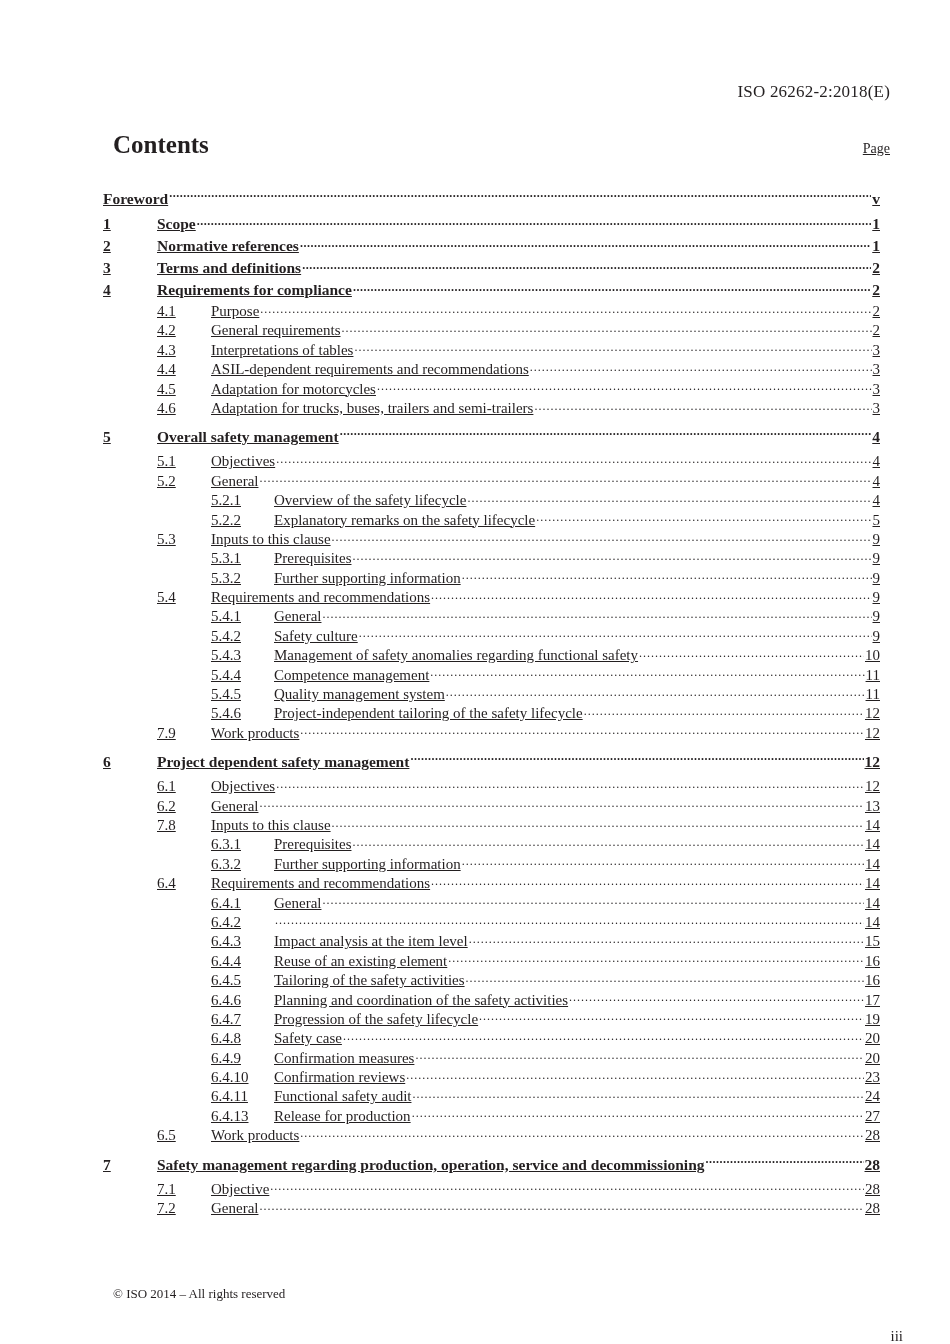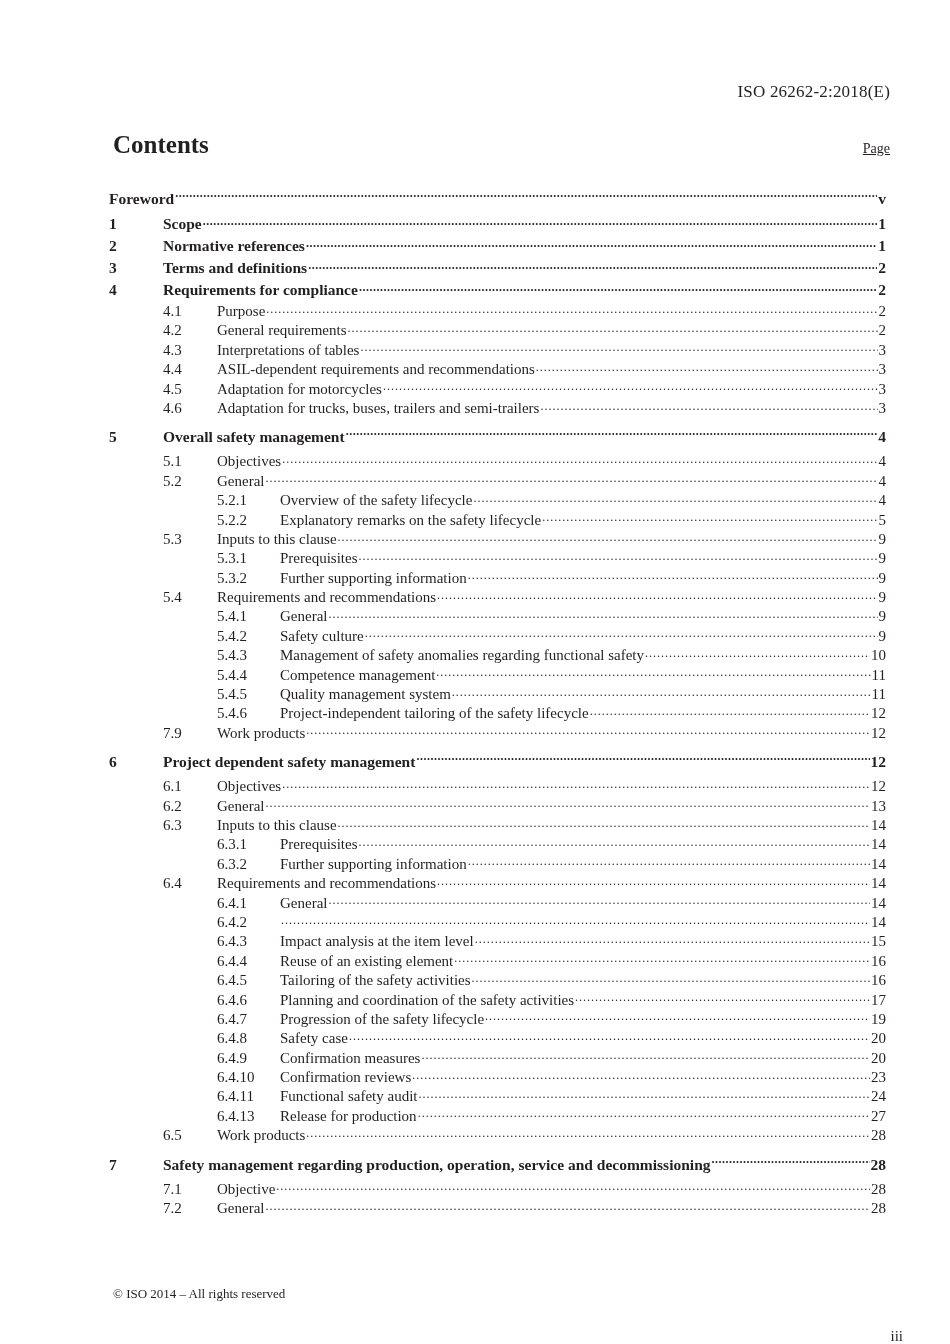--- a/index.html
+++ b/index.html
@@ -34,23 +34,24 @@
     }
     .page-label {
       position: absolute;
       right: 60px;
       top: 141px;
       font-size: 14px;
       text-decoration: underline;
     }
     .toc {
       position: absolute;
-      left: 109px;
+      left: 103px;
       top: 185px;
       width: 777px;
+      text-decoration: underline;
     }
     .toc-row {
       display: flex;
       align-items: baseline;
       white-space: nowrap;
       font-size: 15px;
       height: 19.4px;
       line-height: 19.4px;
     }
     .toc-row.lvl0 {
@@ -281,21 +282,21 @@
       <span class="leader"></span>
       <span class="pg">12</span>
     </div>
     <div class="toc-row lvl1">
       <span class="num">6.2</span>
       <span class="title">General</span>
       <span class="leader"></span>
       <span class="pg">13</span>
     </div>
     <div class="toc-row lvl1">
-      <span class="num">6.3</span>
+      <span class="num">7.8</span>
       <span class="title">Inputs to this clause</span>
       <span class="leader"></span>
       <span class="pg">14</span>
     </div>
     <div class="toc-row lvl2">
       <span class="num">6.3.1</span>
       <span class="title">Prerequisites</span>
       <span class="leader"></span>
       <span class="pg">14</span>
     </div>

